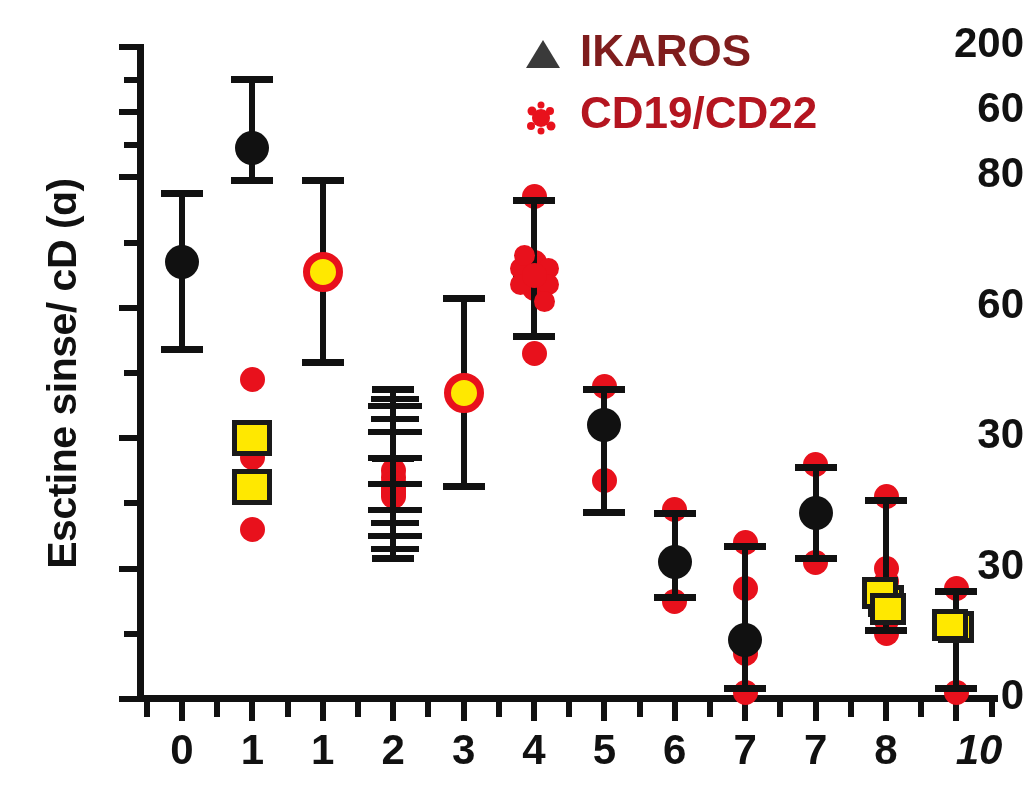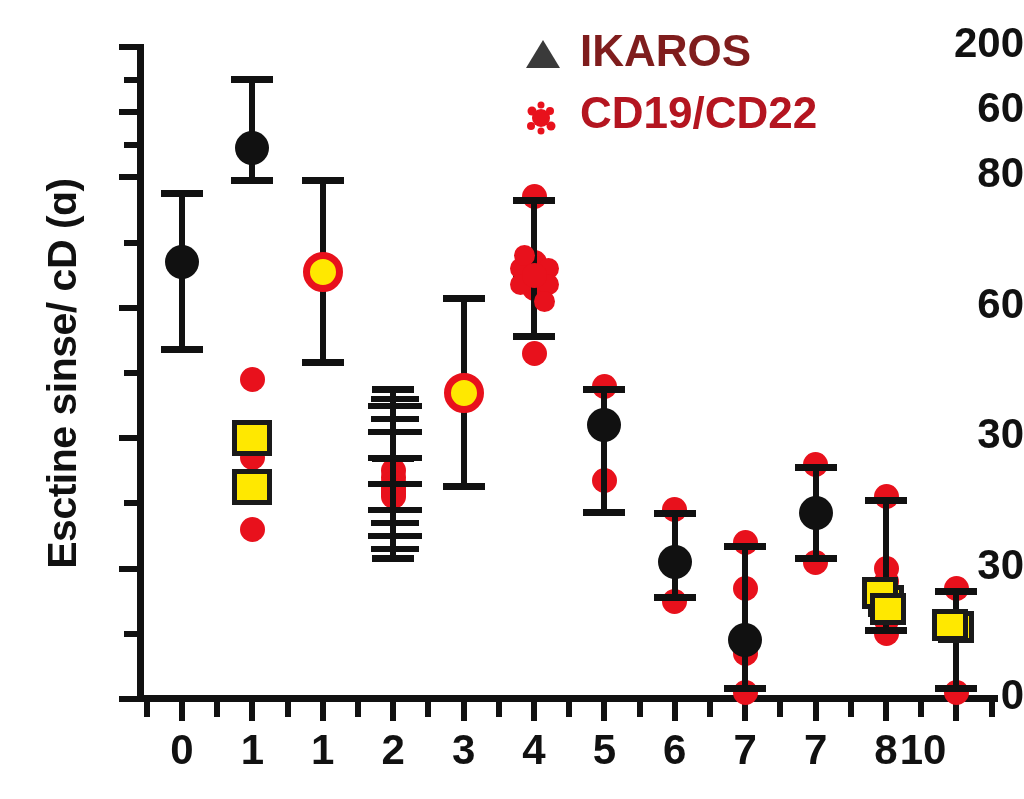--- a/index.html
+++ b/index.html
@@ -119,21 +119,21 @@
       <div class="xtick" style="left: 777.4px; height: 17px;"></div>
       <div class="xlab" style="left: 705.2px;">7</div>
       <div class="xtick" style="left: 812.6px;"></div>
       <div class="xtick" style="left: 847.8px; height: 17px;"></div>
       <div class="xlab" style="left: 775.6px;">7</div>
       <div class="xtick" style="left: 883px;"></div>
       <div class="xtick" style="left: 918.2px; height: 17px;"></div>
       <div class="xlab" style="left: 846px;">8</div>
       <div class="xtick" style="left: 953.4px;"></div>
       <div class="xtick" style="left: 988.6px; height: 17px;"></div>
-      <div class="xlab" style="left: 883px;">10</div>
+      <div class="xlab" style="left: 939px; font-style: italic;">10</div>
       <div class="xtick" style="left: 143.8px; height: 17px;"></div>
     </div>
 
   <div class="legend">
     <div class="legend-row">
       <span class="tri-marker"></span>
       <span class="legend-text lg-ikaros">IKAROS</span>
     </div>
     <div class="legend-row">
       <span class="splat">

